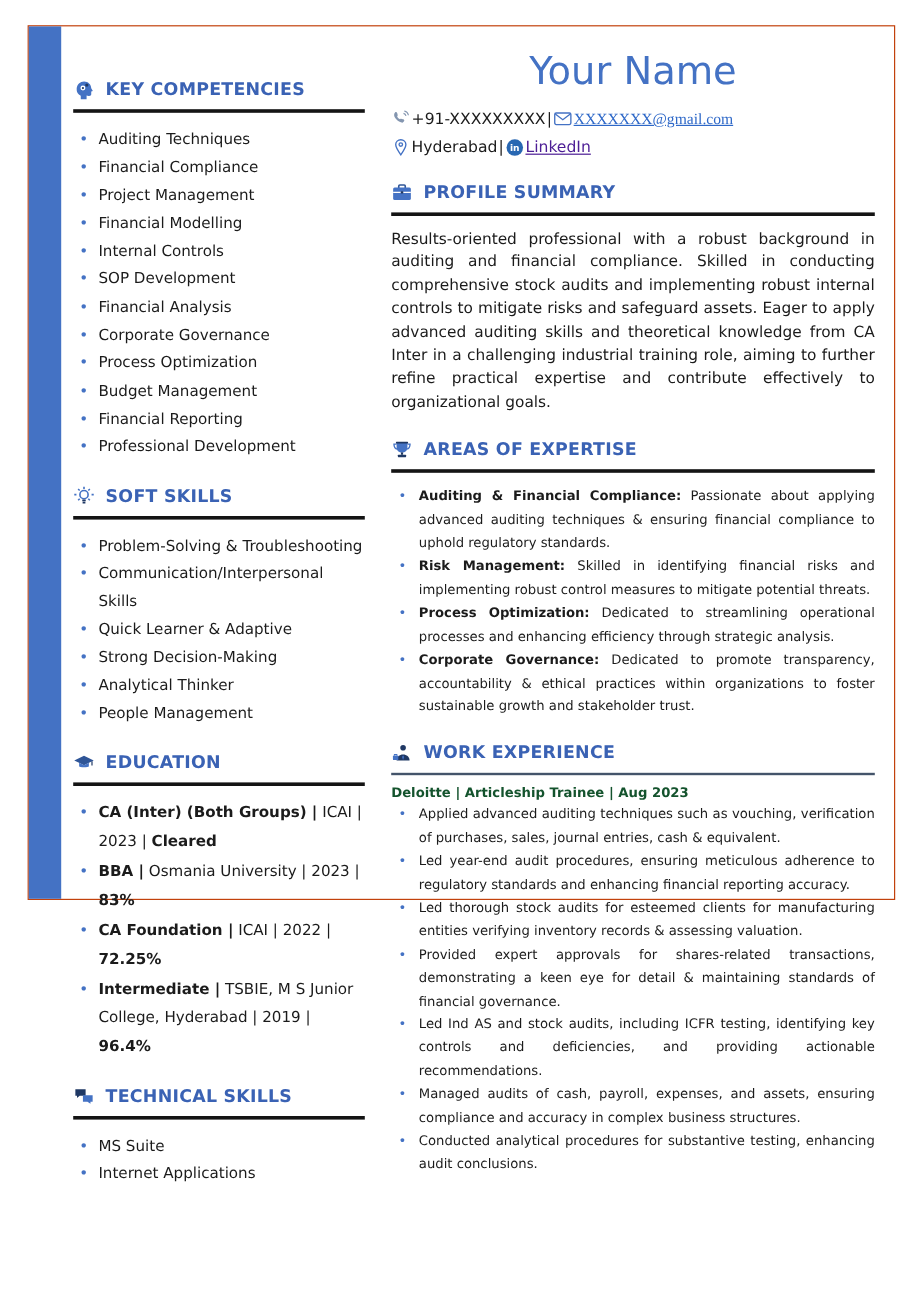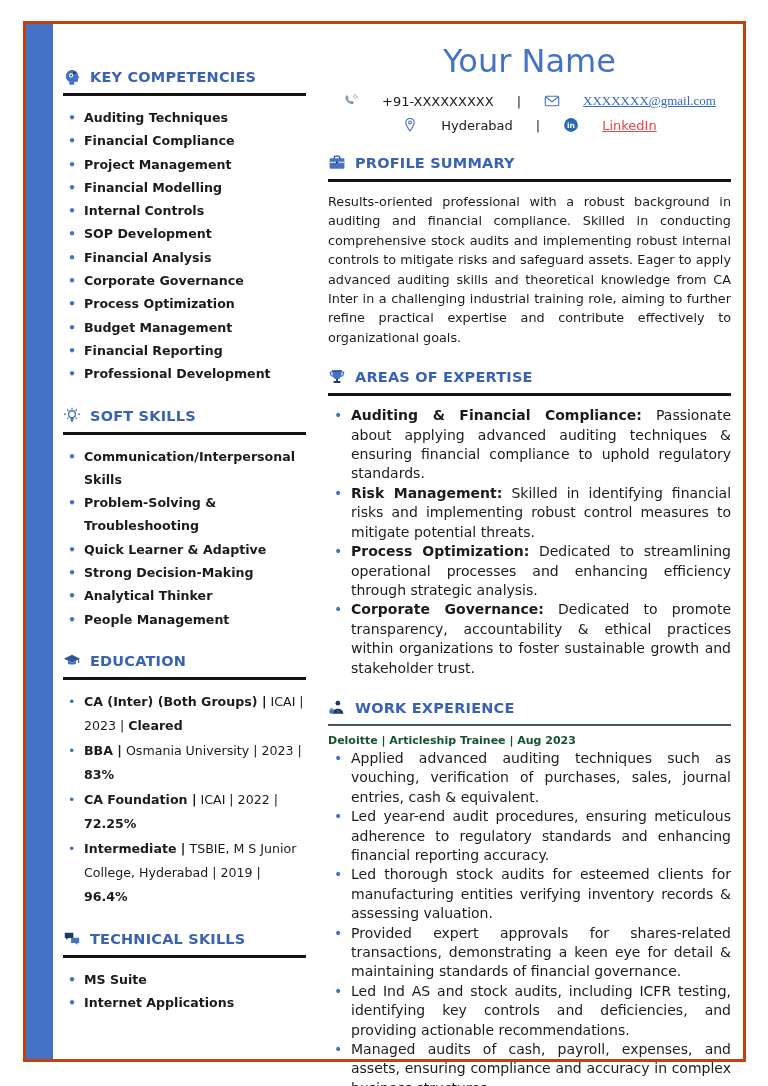--- a/index.html
+++ b/index.html
@@ -1,44 +1,44 @@
 <!DOCTYPE html>
 <html><head>
 <meta charset="utf-8">
 <style>
   * { margin:0; padding:0; box-sizing:border-box; }
   html,body { width:768px; height:1086px; background:#ffffff; }
   body { font-family:"DejaVu Sans","Liberation Sans",sans-serif; color:#1b1b1b; position:relative; }
 
-  .frame { position:absolute; left:23px; top:21px; width:723px; height:1041px; border:3px solid #c2410c; }
+  .frame { position:absolute; left:23px; top:21px; width:723px; height:729px; border:1px solid #c2410c; }
   .accent-bar { position:absolute; left:0; top:0; width:27px; height:100%; background:#4472C4; }
 
   .sidebar { position:absolute; left:37px; top:44px; width:243px; }
   .content { position:absolute; left:302px; top:10px; width:403px; }
 
   .sec-head { display:flex; align-items:center; gap:9px; color:#3A62B4; font-weight:bold; font-size:14.5px; letter-spacing:.2px; }
   .rule { border-top:3px solid #141414; margin-top:7px; margin-bottom:10px; }
   .rule.steel { border-top:2px solid #44546A; margin-bottom:8px; }
 
   .side-section { margin-bottom:21px; }
   ul { list-style:none; }
-  .slist li { position:relative; padding-left:21px; font-size:12.6px; line-height:23.3px;font-weight:bold; }
+  .slist li { position:relative; padding-left:21px; font-size:12.6px; line-height:23.3px; }
   .slist li::before { content:"•"; position:absolute; left:5px; color:#4472C4; }
   .edu li { position:relative; padding-left:21px; font-size:12.6px; line-height:24px; margin-bottom:1px; }
   .edu li::before { content:"•"; position:absolute; left:5px; color:#4472C4; }
   .b { font-weight:bold; }
 
   .name { text-align:center; color:#4472C4; font-size:32px; font-weight:normal; margin:8px 0 13px; }
-  .contact-row { display:flex; justify-content:center; align-items:center; gap:23px; font-size:13px; margin-bottom:8px; }
+  .contact-row { display:flex; align-items:center; gap:1px; font-size:13px; margin-bottom:8px; }
   .contact-row a.email { color:#2E68C8; text-decoration:underline;font-family:Liberation Serif, serif; }
-  .contact-row a.linkedin { color:#ef4444; text-decoration:underline; }
+  .contact-row a.linkedin { color:#4c1d95; text-decoration:underline; }
 
   .main-section { margin-top:21px; }
   .main-section p { text-align:justify; font-size:12.8px; line-height:19.4px; }
-  .mlist li { position:relative; padding-left:23px; font-size:14px; line-height:19.4px; text-align:justify; }
+  .mlist li { position:relative; padding-left:23px; font-size:11px; line-height:19.4px; text-align:justify; }
   .mlist li::before { content:"•"; position:absolute; left:6px; color:#4472C4; }
   .role { font-size:11px; font-weight:bold; margin:1px 0 2px; color:#14532d; }
 
   .icon { display:inline-flex; width:18px; height:18px; flex:0 0 auto; }
   .icon svg { width:100%; height:100%; }
   .icon-sm { display:inline-flex; width:16px; height:16px; flex:0 0 auto; }
   .icon-sm svg { width:100%; height:100%; }
 </style>
 </head>
 <body>
@@ -83,22 +83,22 @@
           <svg viewBox="0 0 20 20" fill="none" stroke="#4472C4" stroke-width="1.5">
               <circle cx="10" cy="8" r="3.8"></circle>
               <path d="M10 .8v2M3 8H1M19 8h-2M4.6 2.8l1.4 1.4M15.4 2.8 14 4.2M4.6 13.2 6 11.8M15.4 13.2 14 11.8"></path>
               <path d="M8.4 13.4h3.2M8.7 15.4h2.6" stroke="#1F3864" stroke-width="1.6"></path>
             </svg>
         </span>
         <span>SOFT SKILLS</span>
       </div>
       <div class="rule"></div>
       <ul class="slist">
+        <li>Problem-Solving &amp; Troubleshooting</li>
         <li>Communication/Interpersonal Skills</li>
-        <li>Problem-Solving &amp; Troubleshooting</li>
         <li>Quick Learner &amp; Adaptive</li>
         <li>Strong Decision-Making</li>
         <li>Analytical Thinker</li>
         <li>People Management</li>
       </ul>
     </section>
 
     <section class="side-section">
       <div class="sec-head">
         <span class="icon">

